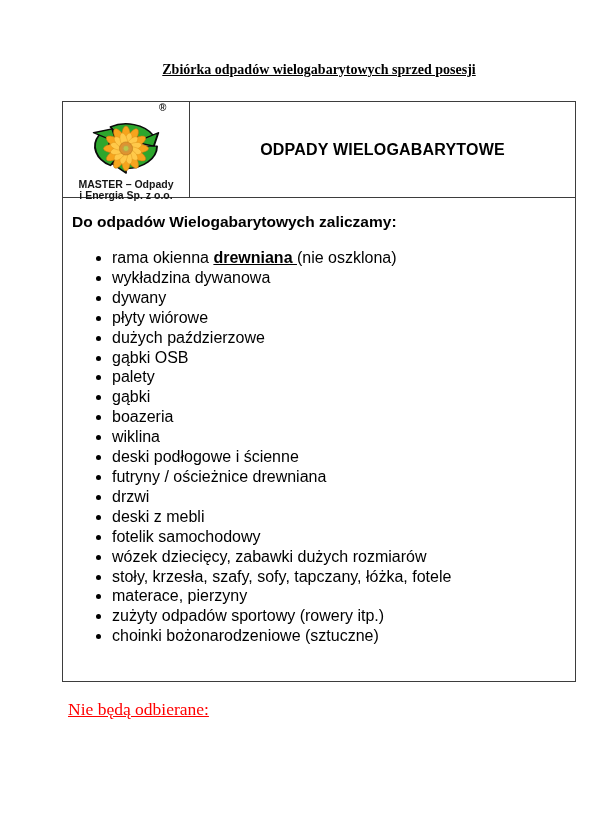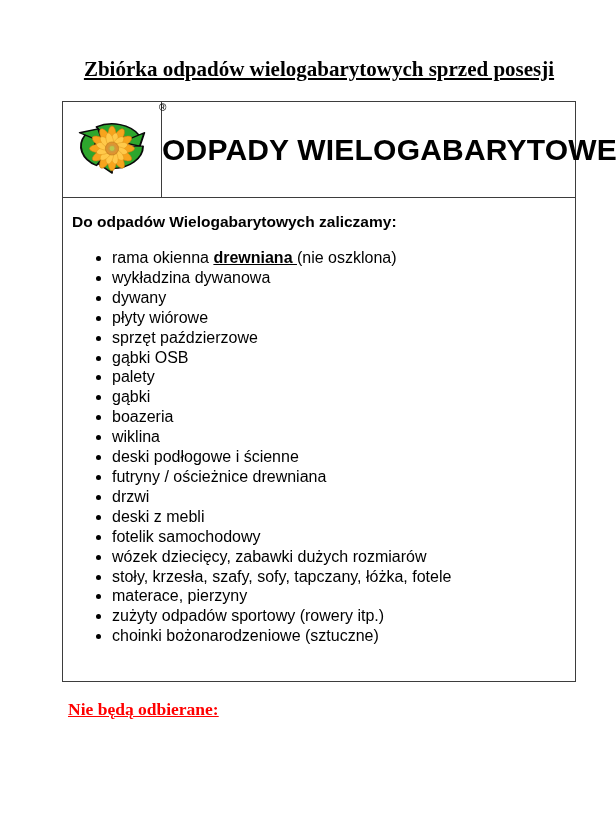--- a/index.html
+++ b/index.html
@@ -1,47 +1,47 @@
 <!DOCTYPE html>
 <html><head>
 <meta charset="utf-8">
 <style>
   html,body{margin:0;padding:0;background:#ffffff;}
   .page{position:relative;width:616px;height:829px;background:#fff;overflow:hidden;
         font-family:"Liberation Sans",sans-serif;color:#000;}
 
   
   .doc-title{position:absolute;top:59px;left:62px;width:514px;text-align:center;
-    font-family:"Liberation Serif",serif;font-weight:bold;font-size:21px;line-height:21px;
+    font-family:"Liberation Serif",serif;font-weight:bold;font-size:14px;line-height:21px;
     text-decoration:underline;margin:0;}
 
   
   .header-box{position:absolute;left:62px;top:101px;width:514px;height:97px;
     border:1px solid #3d3d3d;box-sizing:border-box;display:flex;}
   .logo-cell{width:127px;border-right:1px solid #3d3d3d;box-sizing:border-box;
     position:relative;text-align:center;}
   .reg-mark{position:absolute;top:0px;left:96px;font-size:10px;font-weight:bold;color:#111;}
   .logo-svg{display:block;margin:10px auto 0 auto;}
   .brand{font-size:10.5px;font-weight:bold;line-height:11px;color:#161616;
     letter-spacing:0;margin-top:1px;}
   .heading-cell{flex:1;display:flex;align-items:center;justify-content:center;}
-  .main-heading{font-size:30px;font-weight:bold;letter-spacing:0.2px;white-space:nowrap;}
+  .main-heading{font-size:16px;font-weight:bold;letter-spacing:0.2px;white-space:nowrap;}
 
   
   .main-box{position:absolute;left:62px;top:198px;width:514px;height:484px;
     border:1px solid #3d3d3d;border-top:none;box-sizing:border-box;padding:13px 10px 14px 9px;}
   .included-heading{font-size:15.5px;font-weight:bold;line-height:21px;}
   .included-list{margin:16px 0 0 0;padding:0 0 0 40px;list-style-type:disc;}
   .included-list li{font-size:16px;line-height:19.9px;}
   .emph{font-weight:bold;text-decoration:underline;white-space:pre;}
 
   
   .excluded{position:absolute;left:62px;top:699px;width:514px;
     font-family:"Liberation Serif",serif;}
-  .excluded-heading{margin-left:6px;font-size:17.5px;font-weight:bold;line-height:21px;
+  .excluded-heading{margin-left:6px;font-size:17.5px;font-weight:normal;line-height:21px;
     text-decoration:underline;}
   .excluded-list{margin:2px 0 0 0;padding:0 0 0 40px;list-style-type:disc;}
   .excluded-list li{font-size:17px;line-height:21.5px;}
   .excluded-list li::marker{color:#000;font-size:15px;}
 </style>
 </head>
 <body>
 
 <div class="page">
 
@@ -84,34 +84,38 @@
             <ellipse cx="60" cy="36" rx="4.5" ry="9.5" transform="rotate(255 60 47)"></ellipse>
             <ellipse cx="60" cy="36" rx="4.5" ry="9.5" transform="rotate(285 60 47)"></ellipse>
             <ellipse cx="60" cy="36" rx="4.5" ry="9.5" transform="rotate(315 60 47)"></ellipse>
             <ellipse cx="60" cy="36" rx="4.5" ry="9.5" transform="rotate(345 60 47)"></ellipse>
           </g>
           <circle cx="60" cy="47" r="8.5" fill="#e0932f" stroke="#a86a14" stroke-width="0.6"></circle>
           <circle cx="60" cy="47" r="5.5" fill="#cf9a3d"></circle>
           <circle cx="60" cy="47" r="3.2" fill="#b8c84d"></circle>
         </g>
       </svg>
+      <div class="brand">
+        <div>MASTER – Odpady</div>
+        <div>i Energia Sp. z o.o.</div>
+      </div>
     </div>
     <div class="heading-cell">
       <div class="main-heading">ODPADY WIELOGABARYTOWE</div>
     </div>
   </div>
 
   <div class="main-box">
     <div class="included-heading">Do odpadów Wielogabarytowych zaliczamy:</div>
     <ul class="included-list">
       <li><span>rama okienna </span><span class="emph">drewniana </span><span>(nie oszklona)</span></li>
       <li>wykładzina dywanowa</li>
       <li>dywany</li>
       <li>płyty wiórowe</li>
-      <li>sprzęt paździerzowe</li>
+      <li>dużych paździerzowe</li>
       <li>gąbki OSB</li>
       <li>palety</li>
       <li>gąbki</li>
       <li>boazeria</li>
       <li>wiklina</li>
       <li>deski podłogowe i ścienne</li>
       <li>futryny / ościeżnice drewniana</li>
       <li>drzwi</li>
       <li>deski z mebli</li>
       <li>fotelik samochodowy</li>

